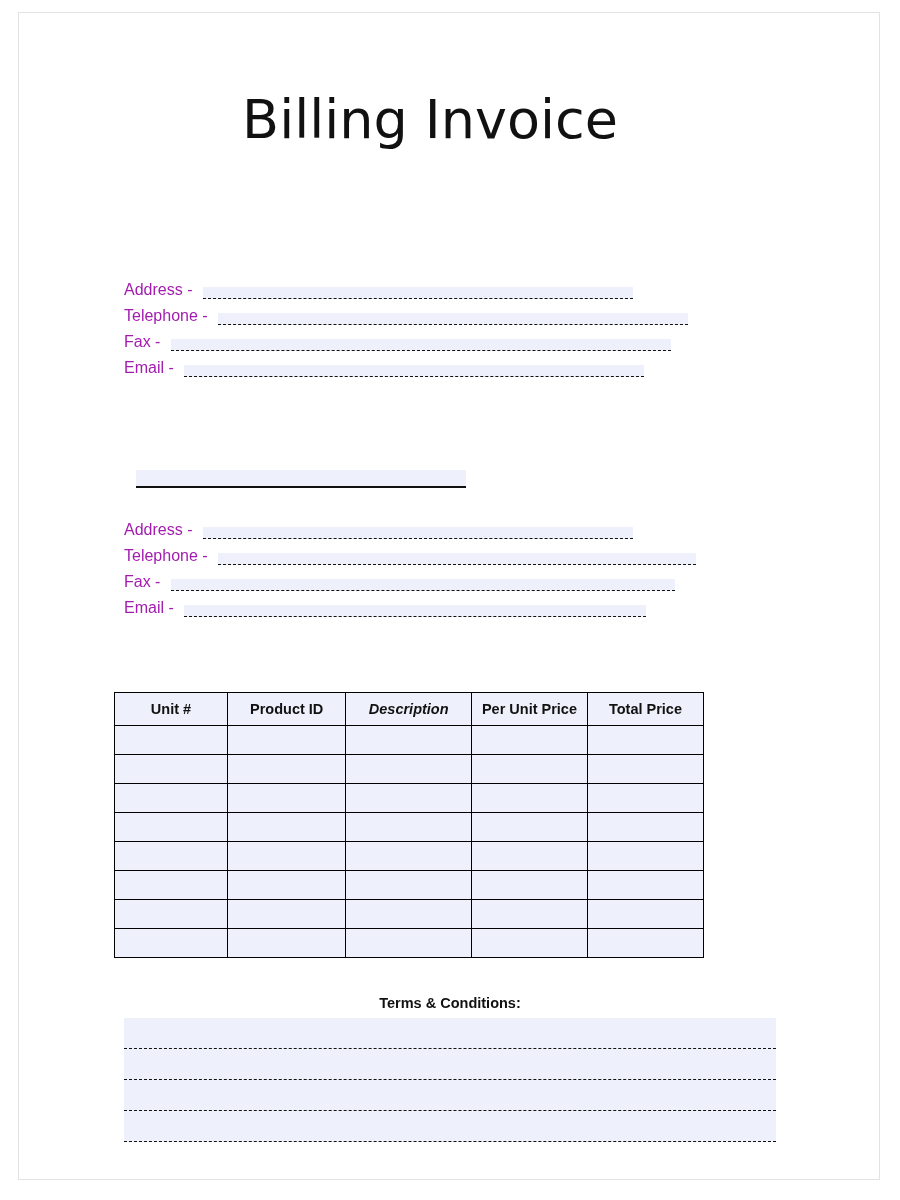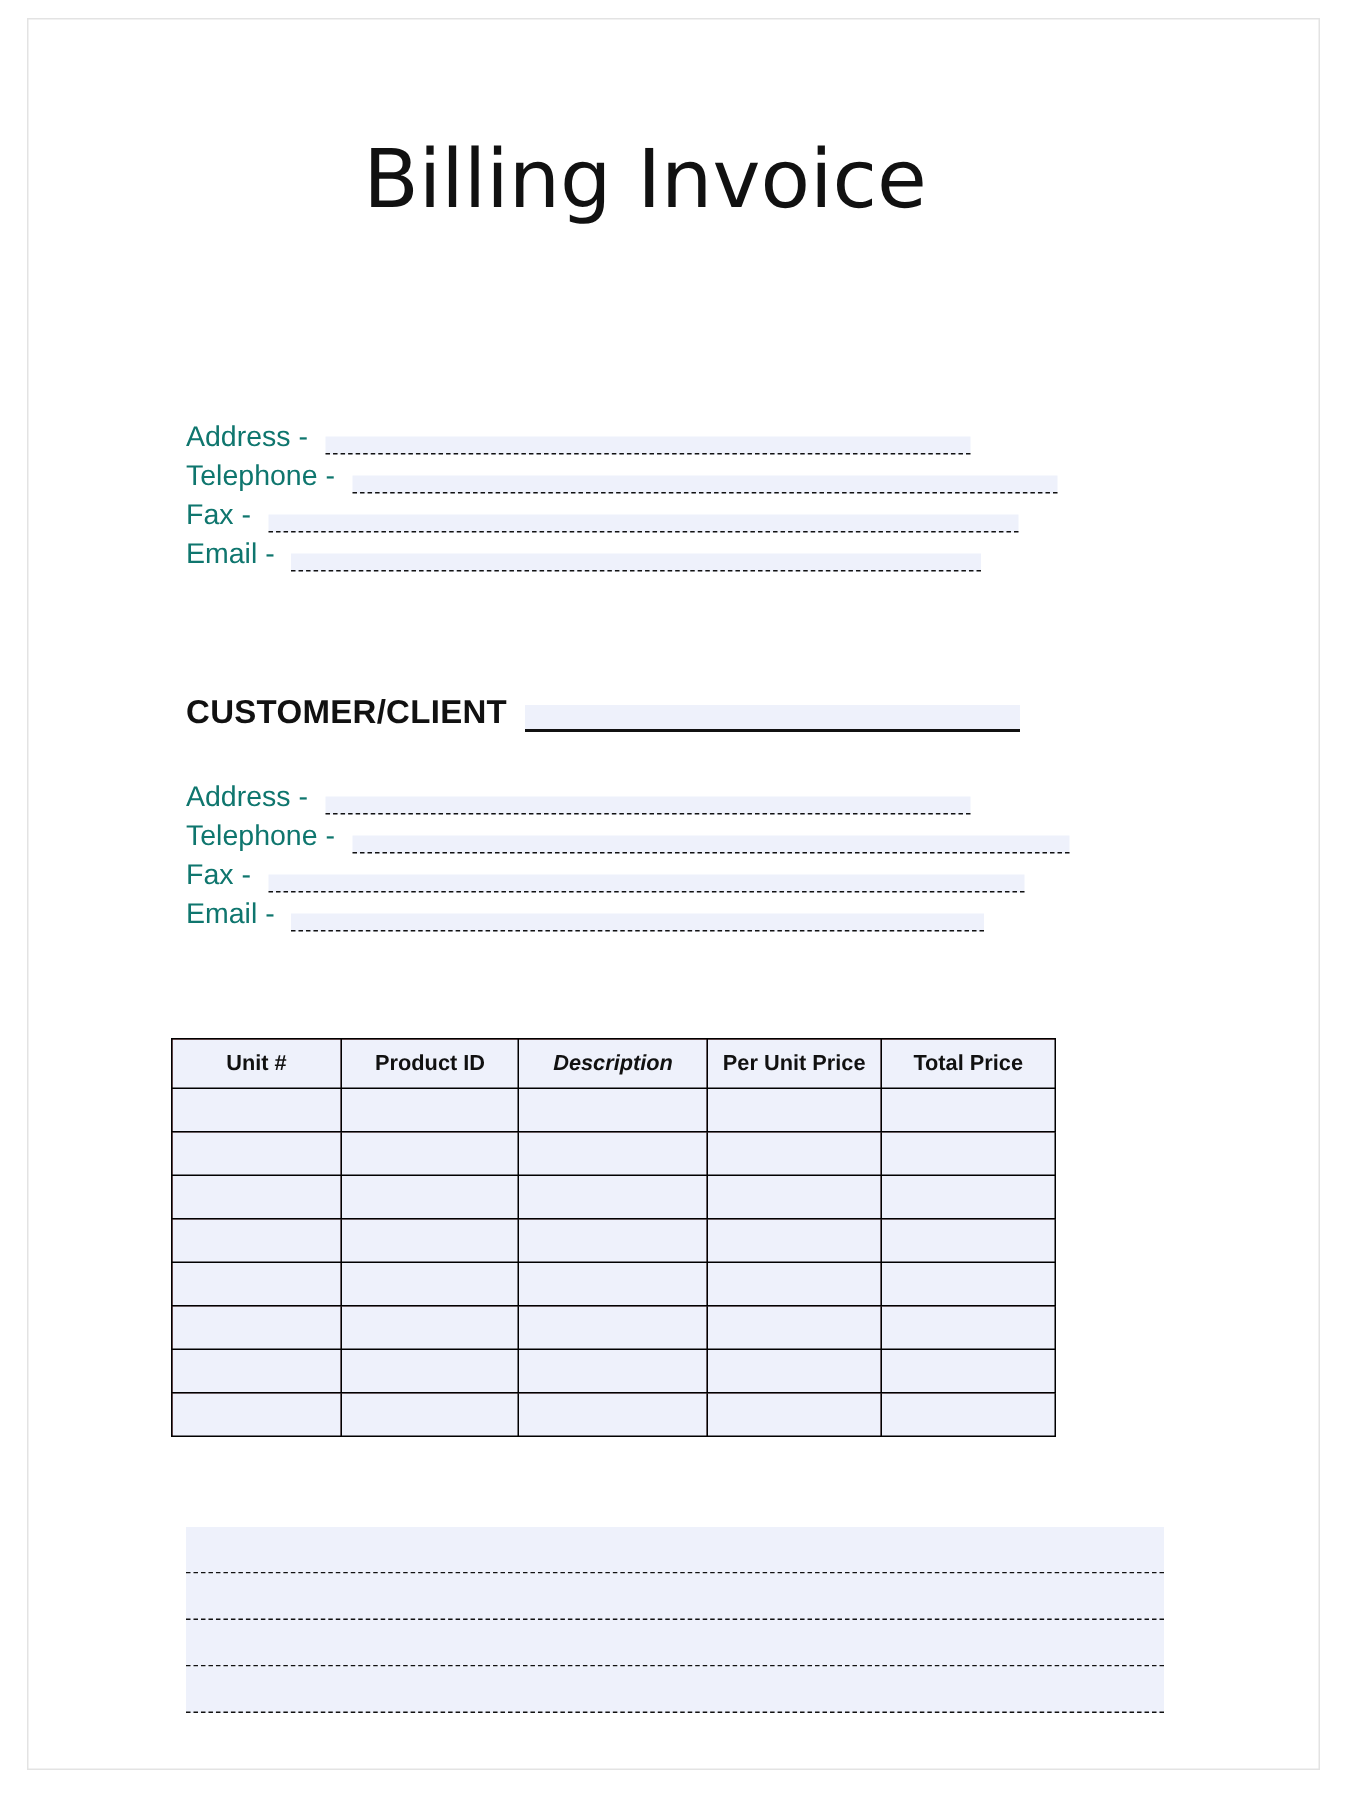--- a/index.html
+++ b/index.html
@@ -70,22 +70,22 @@
     position: absolute;
     font-size: 22px;
     font-weight: bold;
     letter-spacing: 0.2px;
     color: #111111;
     white-space: nowrap;
   }
 
   .field-row {
     position: absolute;
-    font-size: 19px;
-    color: #0f766e;
+    font-size: 16px;
+    color: #a21caf;
     white-space: nowrap;
   }
   .field-label {
     display: inline-block;
   }
 
   
   #company-head { left: 124px; top: 222px; }
   #company-head .rule { width: 320px; height: 16px; margin-left: 10px; }
 
@@ -163,21 +163,21 @@
     <span class="field-label">Fax -</span>
     <span class="rule-thin" style="width:500px; margin-left:6px;"></span>
   </div>
 
   <div class="field-row" style="left:124px; top:359px;">
     <span class="field-label">Email -</span>
     <span class="rule-thin" style="width:460px; margin-left:6px;"></span>
   </div>
 
   <div class="section-head" id="customer-head">
-    <span>CUSTOMER/CLIENT</span><span class="rule"></span>
+    <span class="rule"></span>
   </div>
 
   <div class="field-row" style="left:124px; top:521px;">
     <span class="field-label">Address -</span>
     <span class="rule-thin" style="width:430px; margin-left:6px;"></span>
   </div>
 
   <div class="field-row" style="left:124px; top:547px;">
     <span class="field-label">Telephone -</span>
     <span class="rule-thin" style="width:478px; margin-left:6px;"></span>
@@ -256,20 +256,21 @@
       <tr>
         <td></td>
         <td></td>
         <td></td>
         <td></td>
         <td></td>
       </tr>
     </tbody>
   </table>
 
+  <div class="terms-title">Terms &amp; Conditions:</div>
   <div class="terms-lines">
     <div class="terms-line first"></div>
     <div class="terms-line"></div>
     <div class="terms-line"></div>
     <div class="terms-line"></div>
   </div>
 
 </div>
 
 </body></html>

